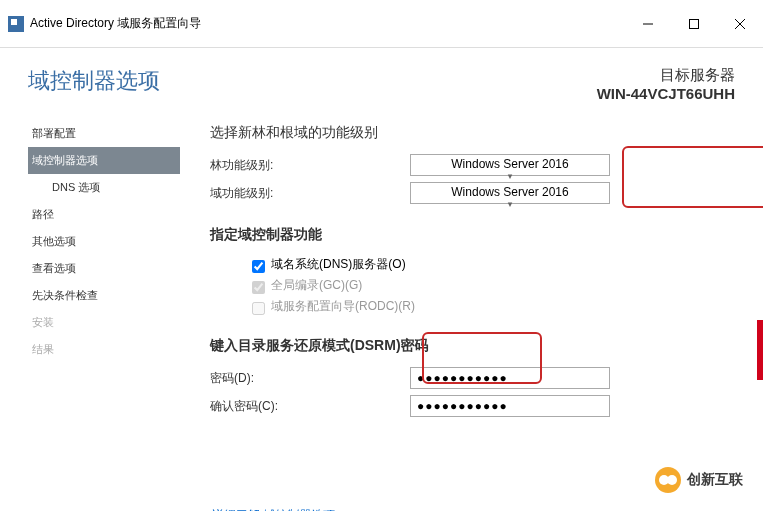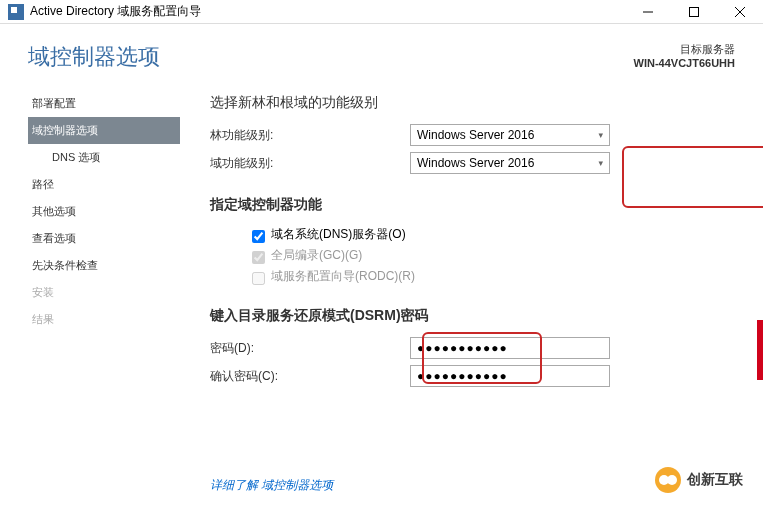--- a/index.html
+++ b/index.html
@@ -1,38 +1,38 @@
 <!DOCTYPE html>
 <html><head>
 <meta charset="utf-8">
 <style>
 * { box-sizing: border-box; margin: 0; padding: 0; }
 body { font-family: "Microsoft YaHei", "Segoe UI", sans-serif; font-size: 12px; background: #fff; width: 763px; height: 511px; overflow: hidden; position: relative; }
-.titlebar { height: 24px; display: flex; align-items: center; border-bottom: 1px solid #ddd; padding-left: 8px; }
+.titlebar { height: 48px; display: flex; align-items: center; border-bottom: 1px solid #ddd; padding-left: 8px; }
 .titlebar-icon { width: 16px; height: 16px; background: #3a6ea5; display: inline-block; margin-right: 6px; position: relative; }
 .titlebar-icon::after { content: ""; position: absolute; left: 3px; top: 3px; width: 6px; height: 6px; background: #fff; }
 .titlebar-text { flex: 1; font-size: 12px; color: #000; }
 .win-controls { display: flex; }
 .win-btn { width: 46px; height: 32px; display: flex; align-items: center; justify-content: center; font-family: "Segoe MDL2 Assets", sans-serif; font-size: 10px; cursor: pointer; }
 .header { display: flex; justify-content: space-between; padding: 18px 28px 8px 28px; }
 .page-title { font-size: 22px; color: #3a6ea5; font-weight: 300; }
-.server-info { text-align: right; font-size: 11px; color: #333; }
+.server-info { text-align: right; font-size: 15px; color: #333; }
 .server-label { color: #333; }
 .server-name { font-weight: bold; }
 .content { display: flex; padding: 0 0 0 0; }
 .sidebar { width: 180px; padding: 10px 0 0 28px; }
 .sidebar-item { padding: 6px 10px 6px 4px; font-size: 11px; color: #333; cursor: pointer; }
 .sidebar-item.active { background: #7c8791; color: #fff; }
 .sidebar-item.sub { padding-left: 24px; }
 .sidebar-item.disabled { color: #aaa; cursor: default; }
 .main { flex: 1; padding: 14px 30px 0 30px; }
 .section-label { font-size: 14px; color: #333; margin-bottom: 12px; }
 .form-row { display: flex; align-items: center; margin-bottom: 6px; }
 .form-label { width: 200px; font-size: 12px; color: #333; }
-.dropdown { width: 200px; height: 22px; border: 1px solid #aaa; padding: 2px 6px; font-size: 12px; background: #fff; display: flex; align-items: center; justify-content: space-between; cursor: pointer; }
+.dropdown { width: 200px; height: 22px; border: 1px solid #aaa; padding: 2px 6px; font-size: 12px; background: #fff; display: flex; align-items: center; justify-content: space-between; cursor: pointer; flex-direction: column; }
 .dropdown-arrow { font-size: 9px; color: #666; }
 .highlight-box { border: 2px solid #c82828; border-radius: 6px; padding: 3px; }
 .checkbox-row { display: flex; align-items: flex-end; margin-bottom: 4px; padding-left: 42px; }
 .cb { width: 13px; height: 13px; margin-right: 6px; }
 .cb-label { font-size: 12px; }
 .cb-label.disabled { color: #999; }
 .input-text { width: 200px; height: 22px; border: 1px solid #aaa; padding: 2px 6px; font-size: 12px; letter-spacing: 1px; }
 .link { color: #0066cc; font-size: 12px; cursor: pointer; font-style: italic; }
 .spacer-top { margin-top: 22px; font-weight: bold; }
 .watermark { position: absolute; right: 20px; bottom: 18px; display: flex; align-items: center; opacity: 0.95; }

